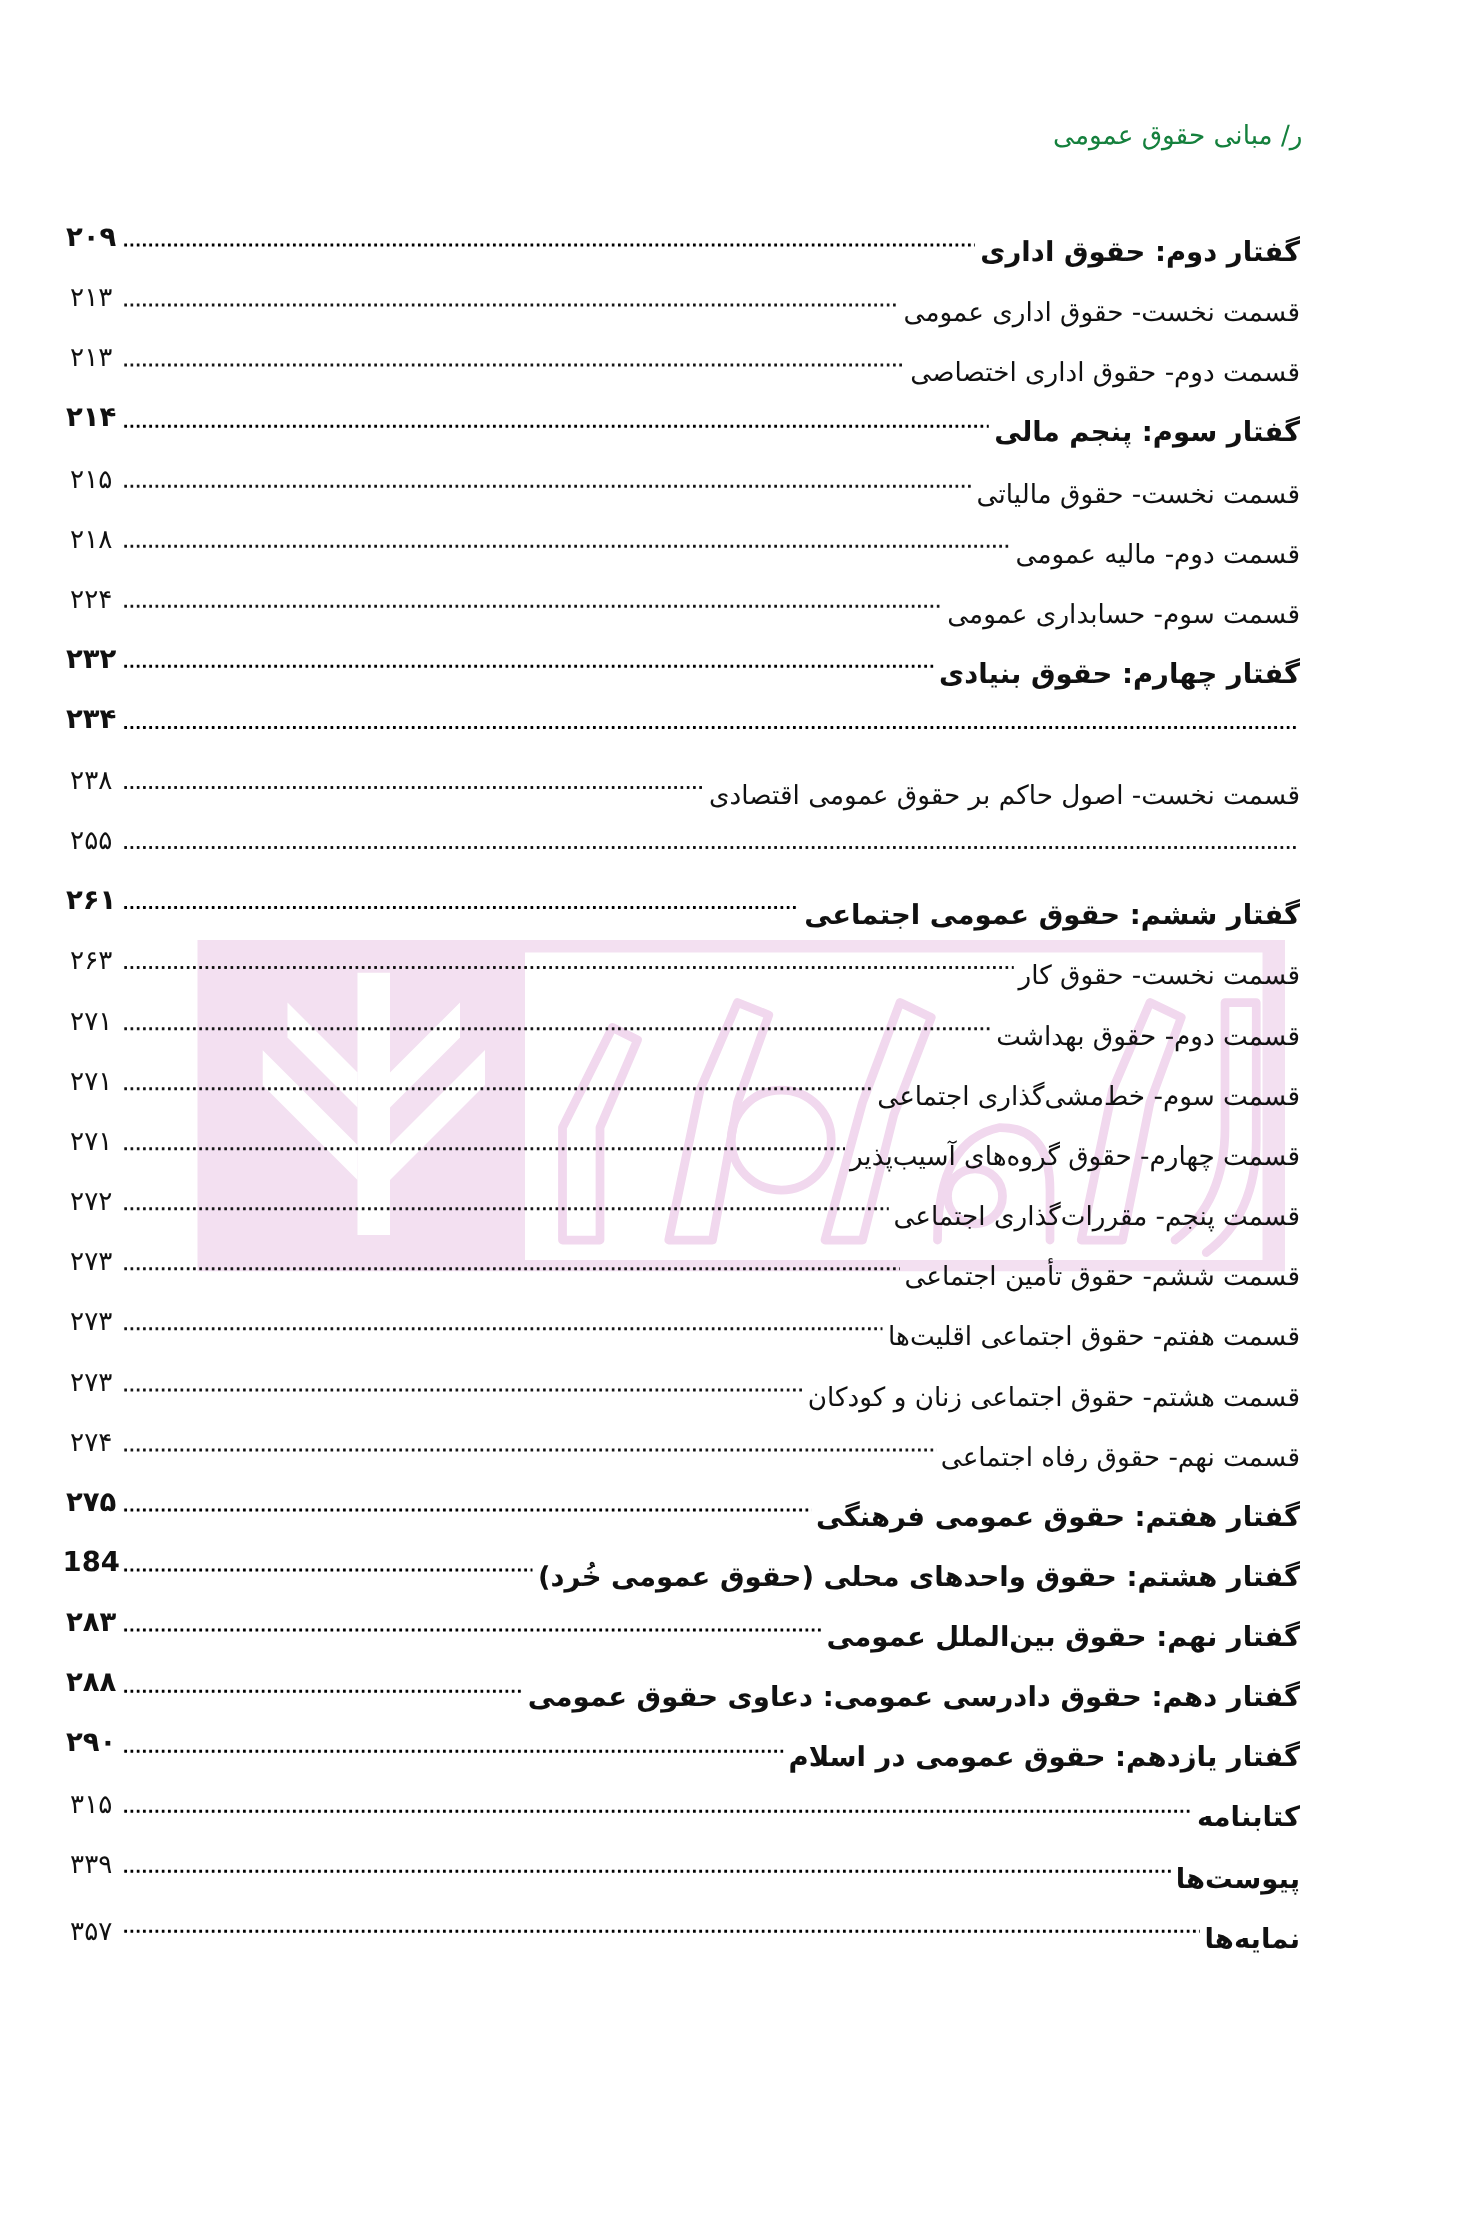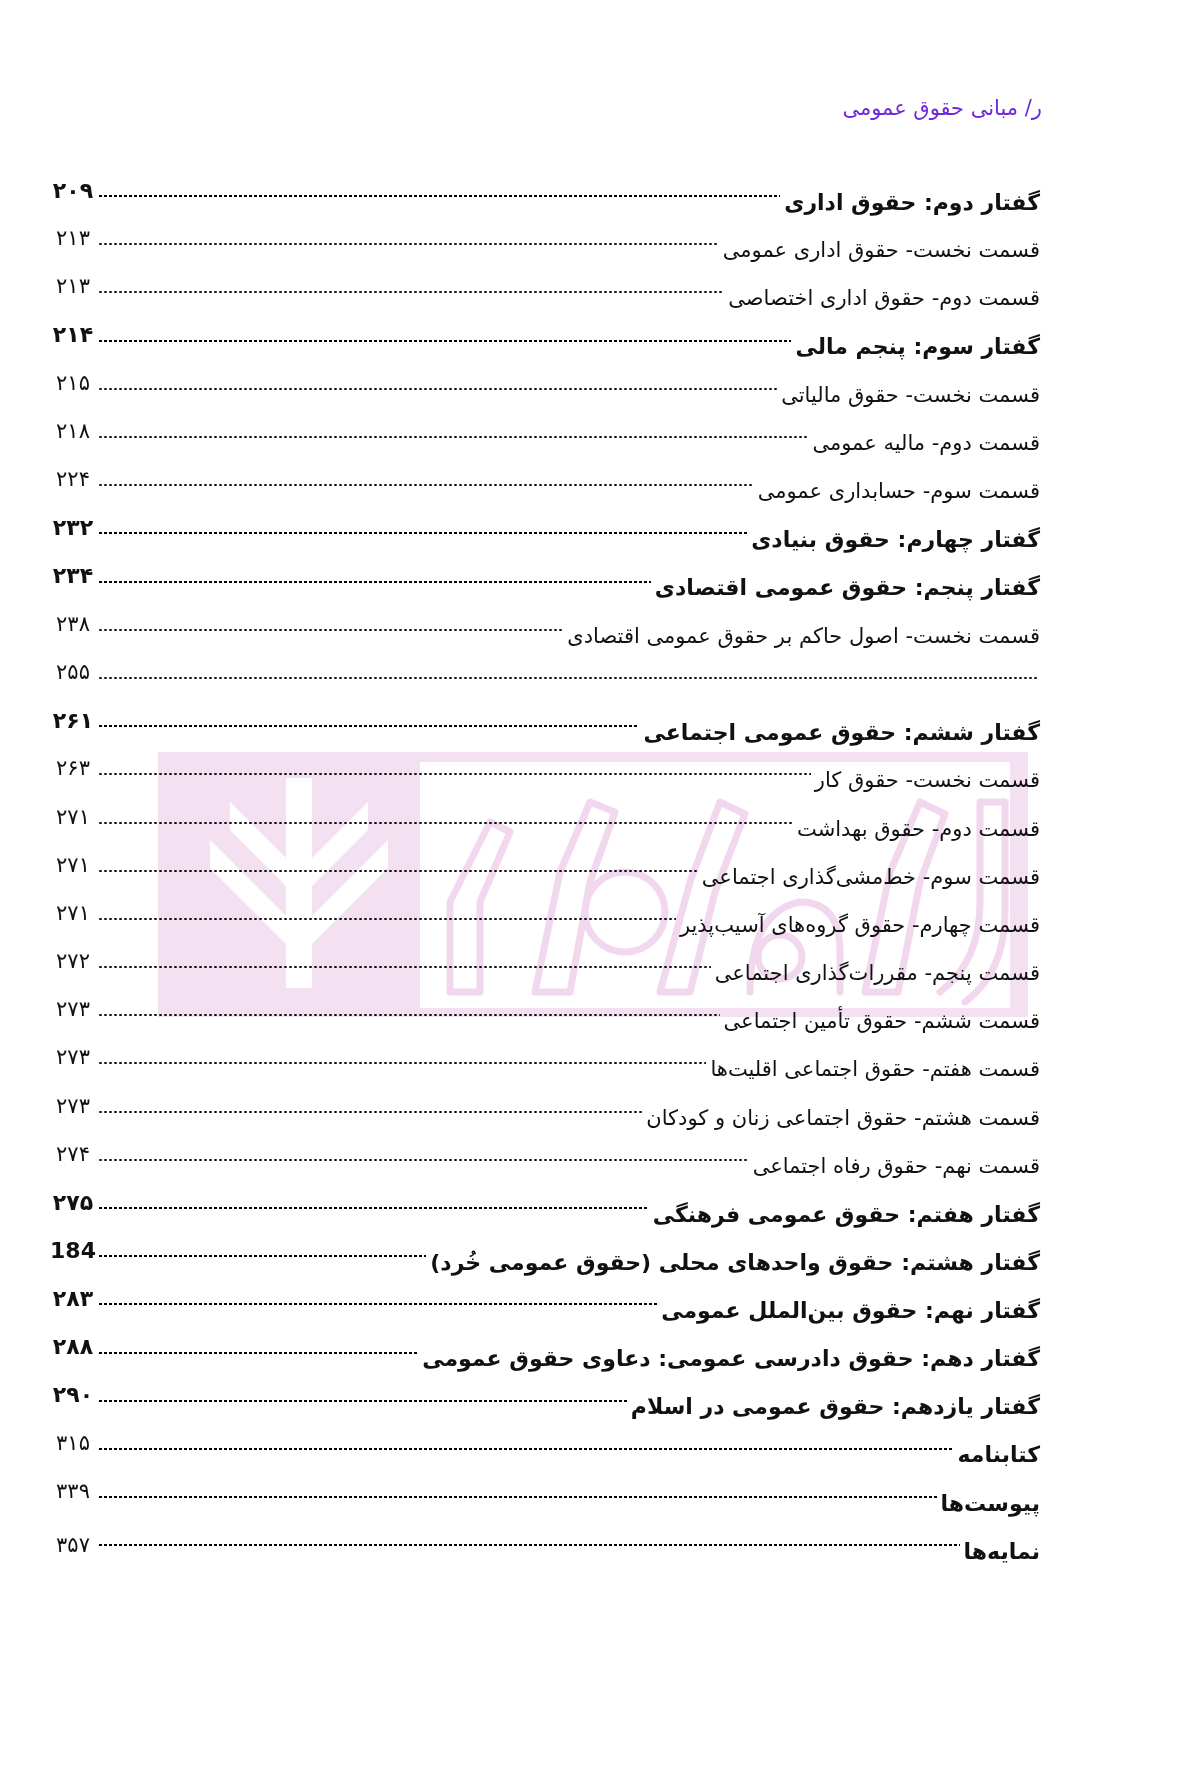--- a/index.html
+++ b/index.html
@@ -14,21 +14,21 @@
       overflow: hidden;
       font-family: "DejaVu Sans", sans-serif;
       color: #111111;
     }
     .page-header {
       position: absolute;
       top: 96px;
       right: 140px;
       direction: rtl;
       font-size: 21px;
-      color: #6d28d9;
+      color: #15803d;
       white-space: nowrap;
     }
     .watermark {
       position: absolute;
       left: 158px;
       top: 752px;
       width: 870px;
       height: 265px;
       background: #f3e0f1;
       z-index: 0;
@@ -174,21 +174,20 @@
       <span class="toc-title">قسمت سوم- حسابداری عمومی</span>
       <span class="toc-dots"></span>
       <span class="toc-page">۲۲۴</span>
     </div>
     <div class="toc-row level-1">
       <span class="toc-title">گفتار چهارم: حقوق بنیادی</span>
       <span class="toc-dots"></span>
       <span class="toc-page">۲۳۲</span>
     </div>
     <div class="toc-row level-1">
-      <span class="toc-title">گفتار پنجم: حقوق عمومی اقتصادی</span>
       <span class="toc-dots"></span>
       <span class="toc-page">۲۳۴</span>
     </div>
     <div class="toc-row level-2">
       <span class="toc-title">قسمت نخست- اصول حاکم بر حقوق عمومی اقتصادی</span>
       <span class="toc-dots"></span>
       <span class="toc-page">۲۳۸</span>
     </div>
     <div class="toc-row level-2">
       <span class="toc-dots"></span>
@@ -270,20 +269,20 @@
       <span class="toc-page">۲۹۰</span>
     </div>
     <div class="toc-row level-1">
       <span class="toc-title">کتابنامه</span>
       <span class="toc-dots"></span>
       <span class="toc-page" style="font-weight: normal; font-size: 21px;">۳۱۵</span>
     </div>
     <div class="toc-row level-1">
       <span class="toc-title">پیوست‌ها</span>
       <span class="toc-dots"></span>
-      <span class="toc-page" style="font-weight: normal; font-size: 21px; font-family: Liberation Serif, serif;">۳۳۹</span>
+      <span class="toc-page" style="font-weight: normal; font-size: 21px;">۳۳۹</span>
     </div>
     <div class="toc-row level-1">
       <span class="toc-title">نمایه‌ها</span>
       <span class="toc-dots"></span>
       <span class="toc-page" style="font-weight: normal; font-size: 21px; margin-top: 12px;">۳۵۷</span>
     </div>
   </div>
 
 </body></html>

